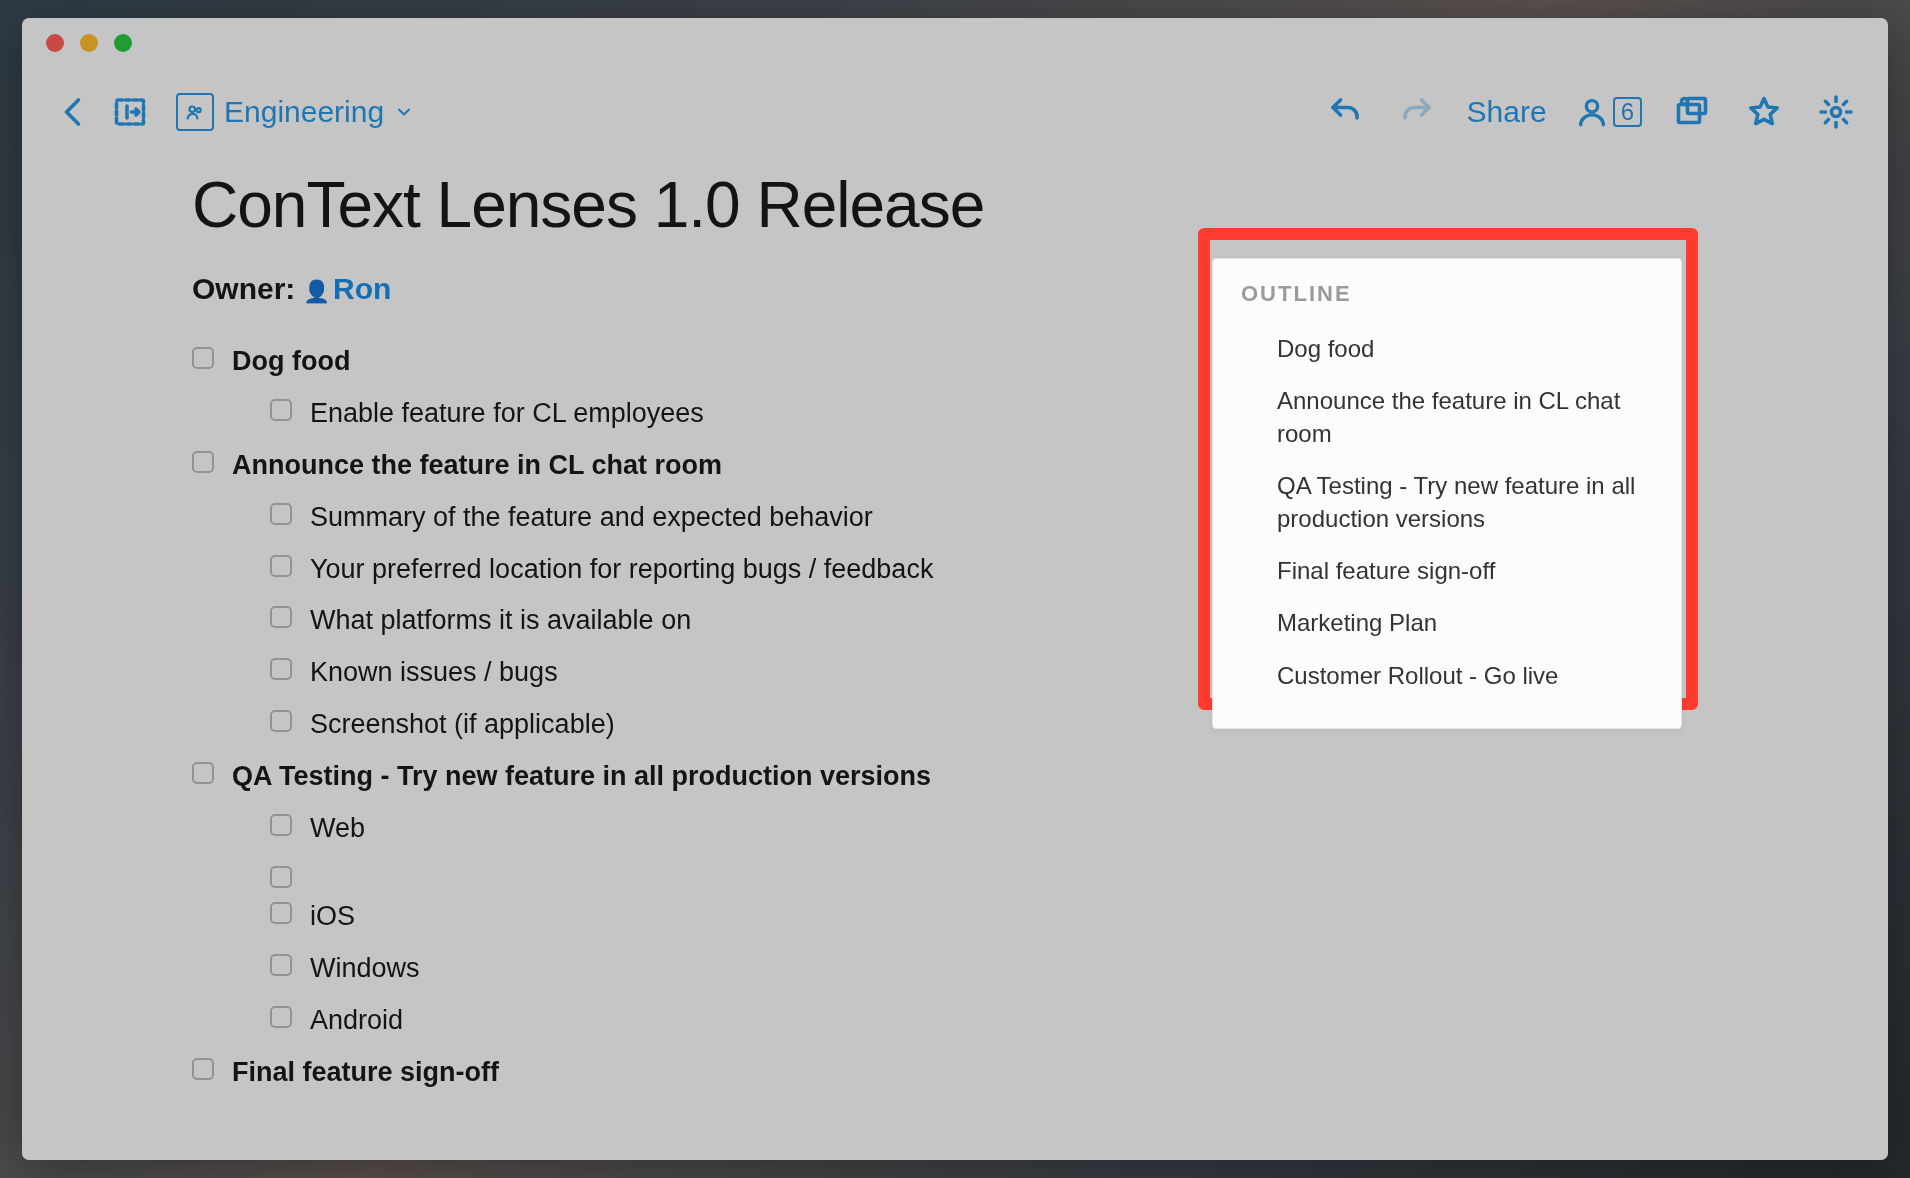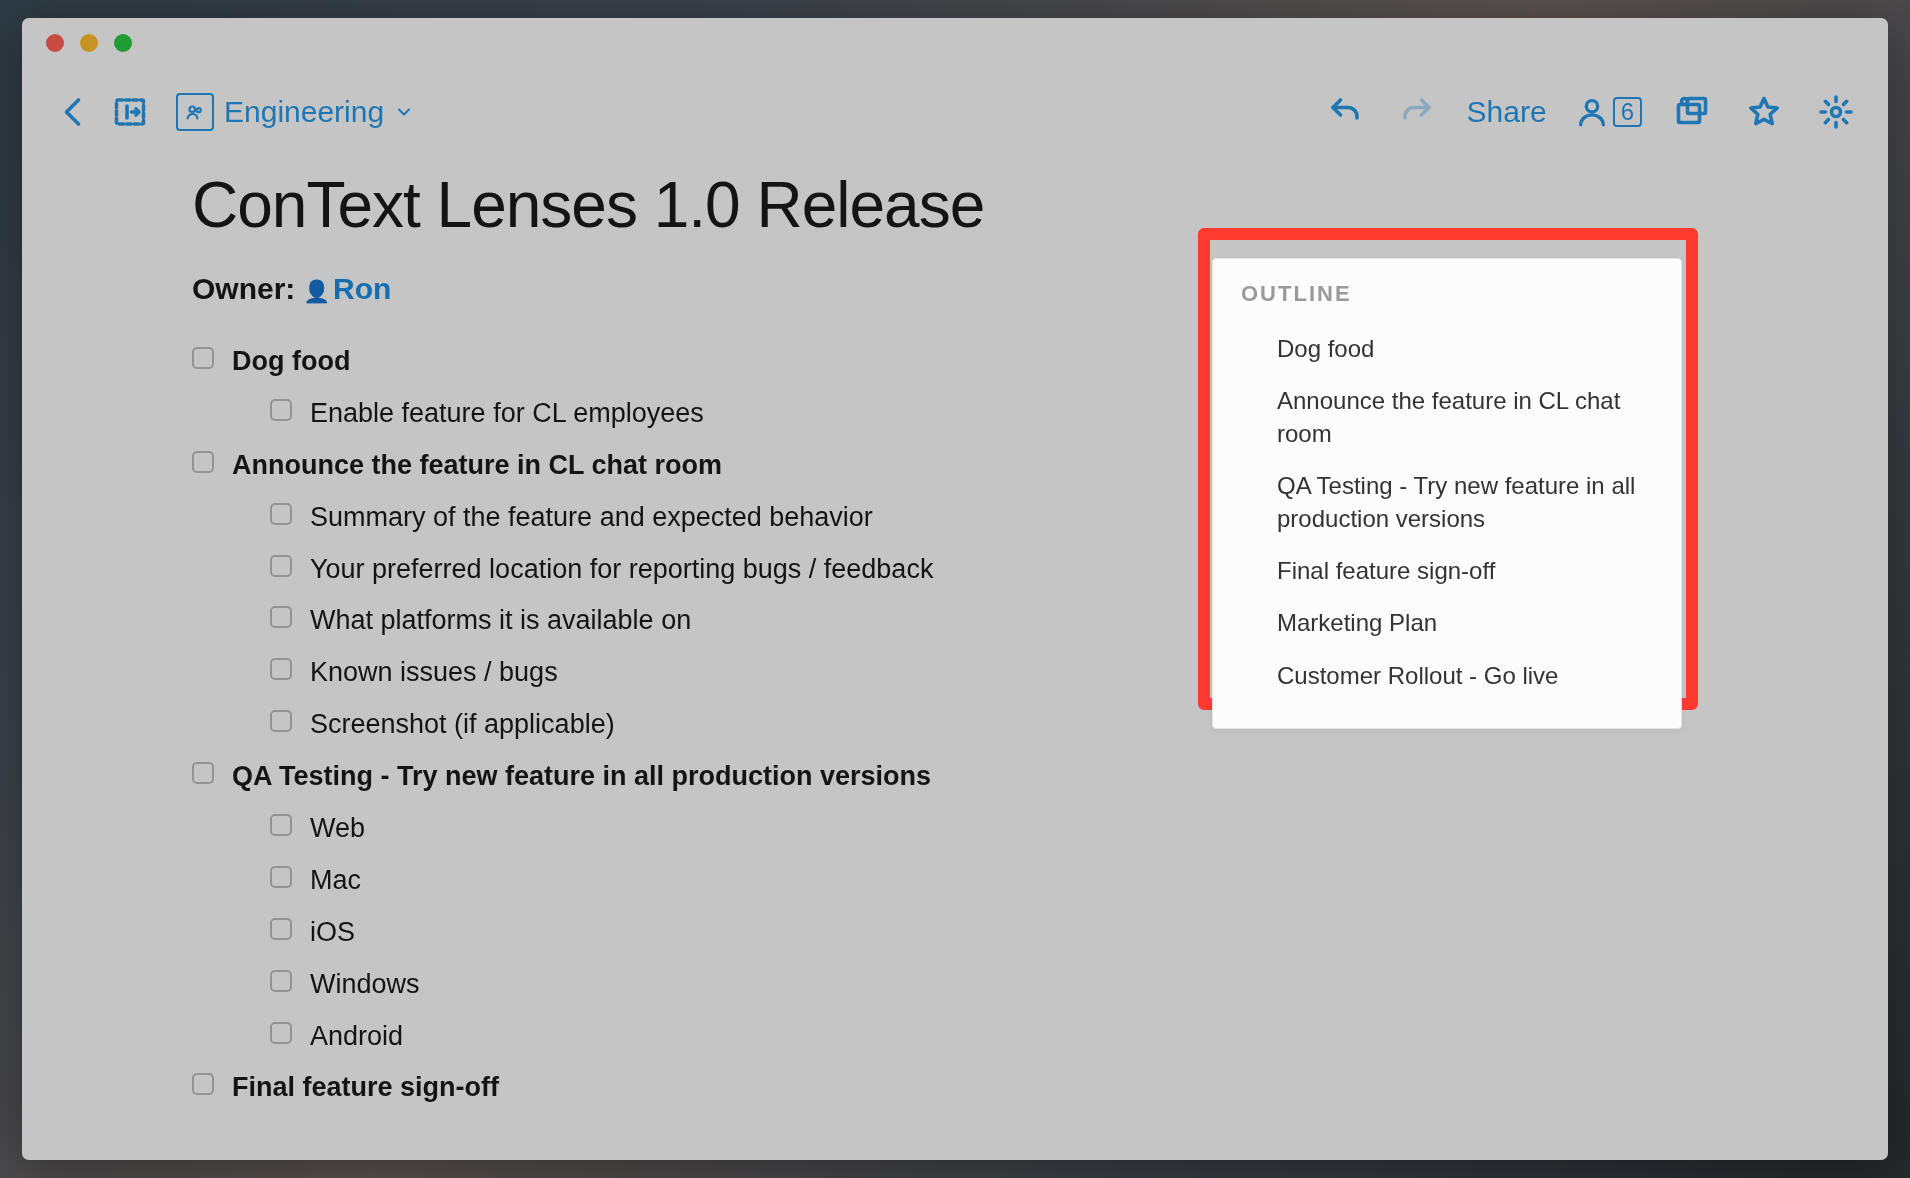--- a/index.html
+++ b/index.html
@@ -219,21 +219,20 @@
         <div class="item hd">
           <span class="cb"></span>
           <span class="txt">QA Testing - Try new feature in all production versions</span>
         </div>
         <div class="item child">
           <span class="cb"></span>
           <span class="txt">Web</span>
         </div>
         <div class="item child">
           <span class="cb"></span>
-          <span class="txt">Mac</span>
         </div>
         <div class="item child">
           <span class="cb"></span>
           <span class="txt">iOS</span>
         </div>
         <div class="item child">
           <span class="cb"></span>
           <span class="txt">Windows</span>
         </div>
         <div class="item child">

